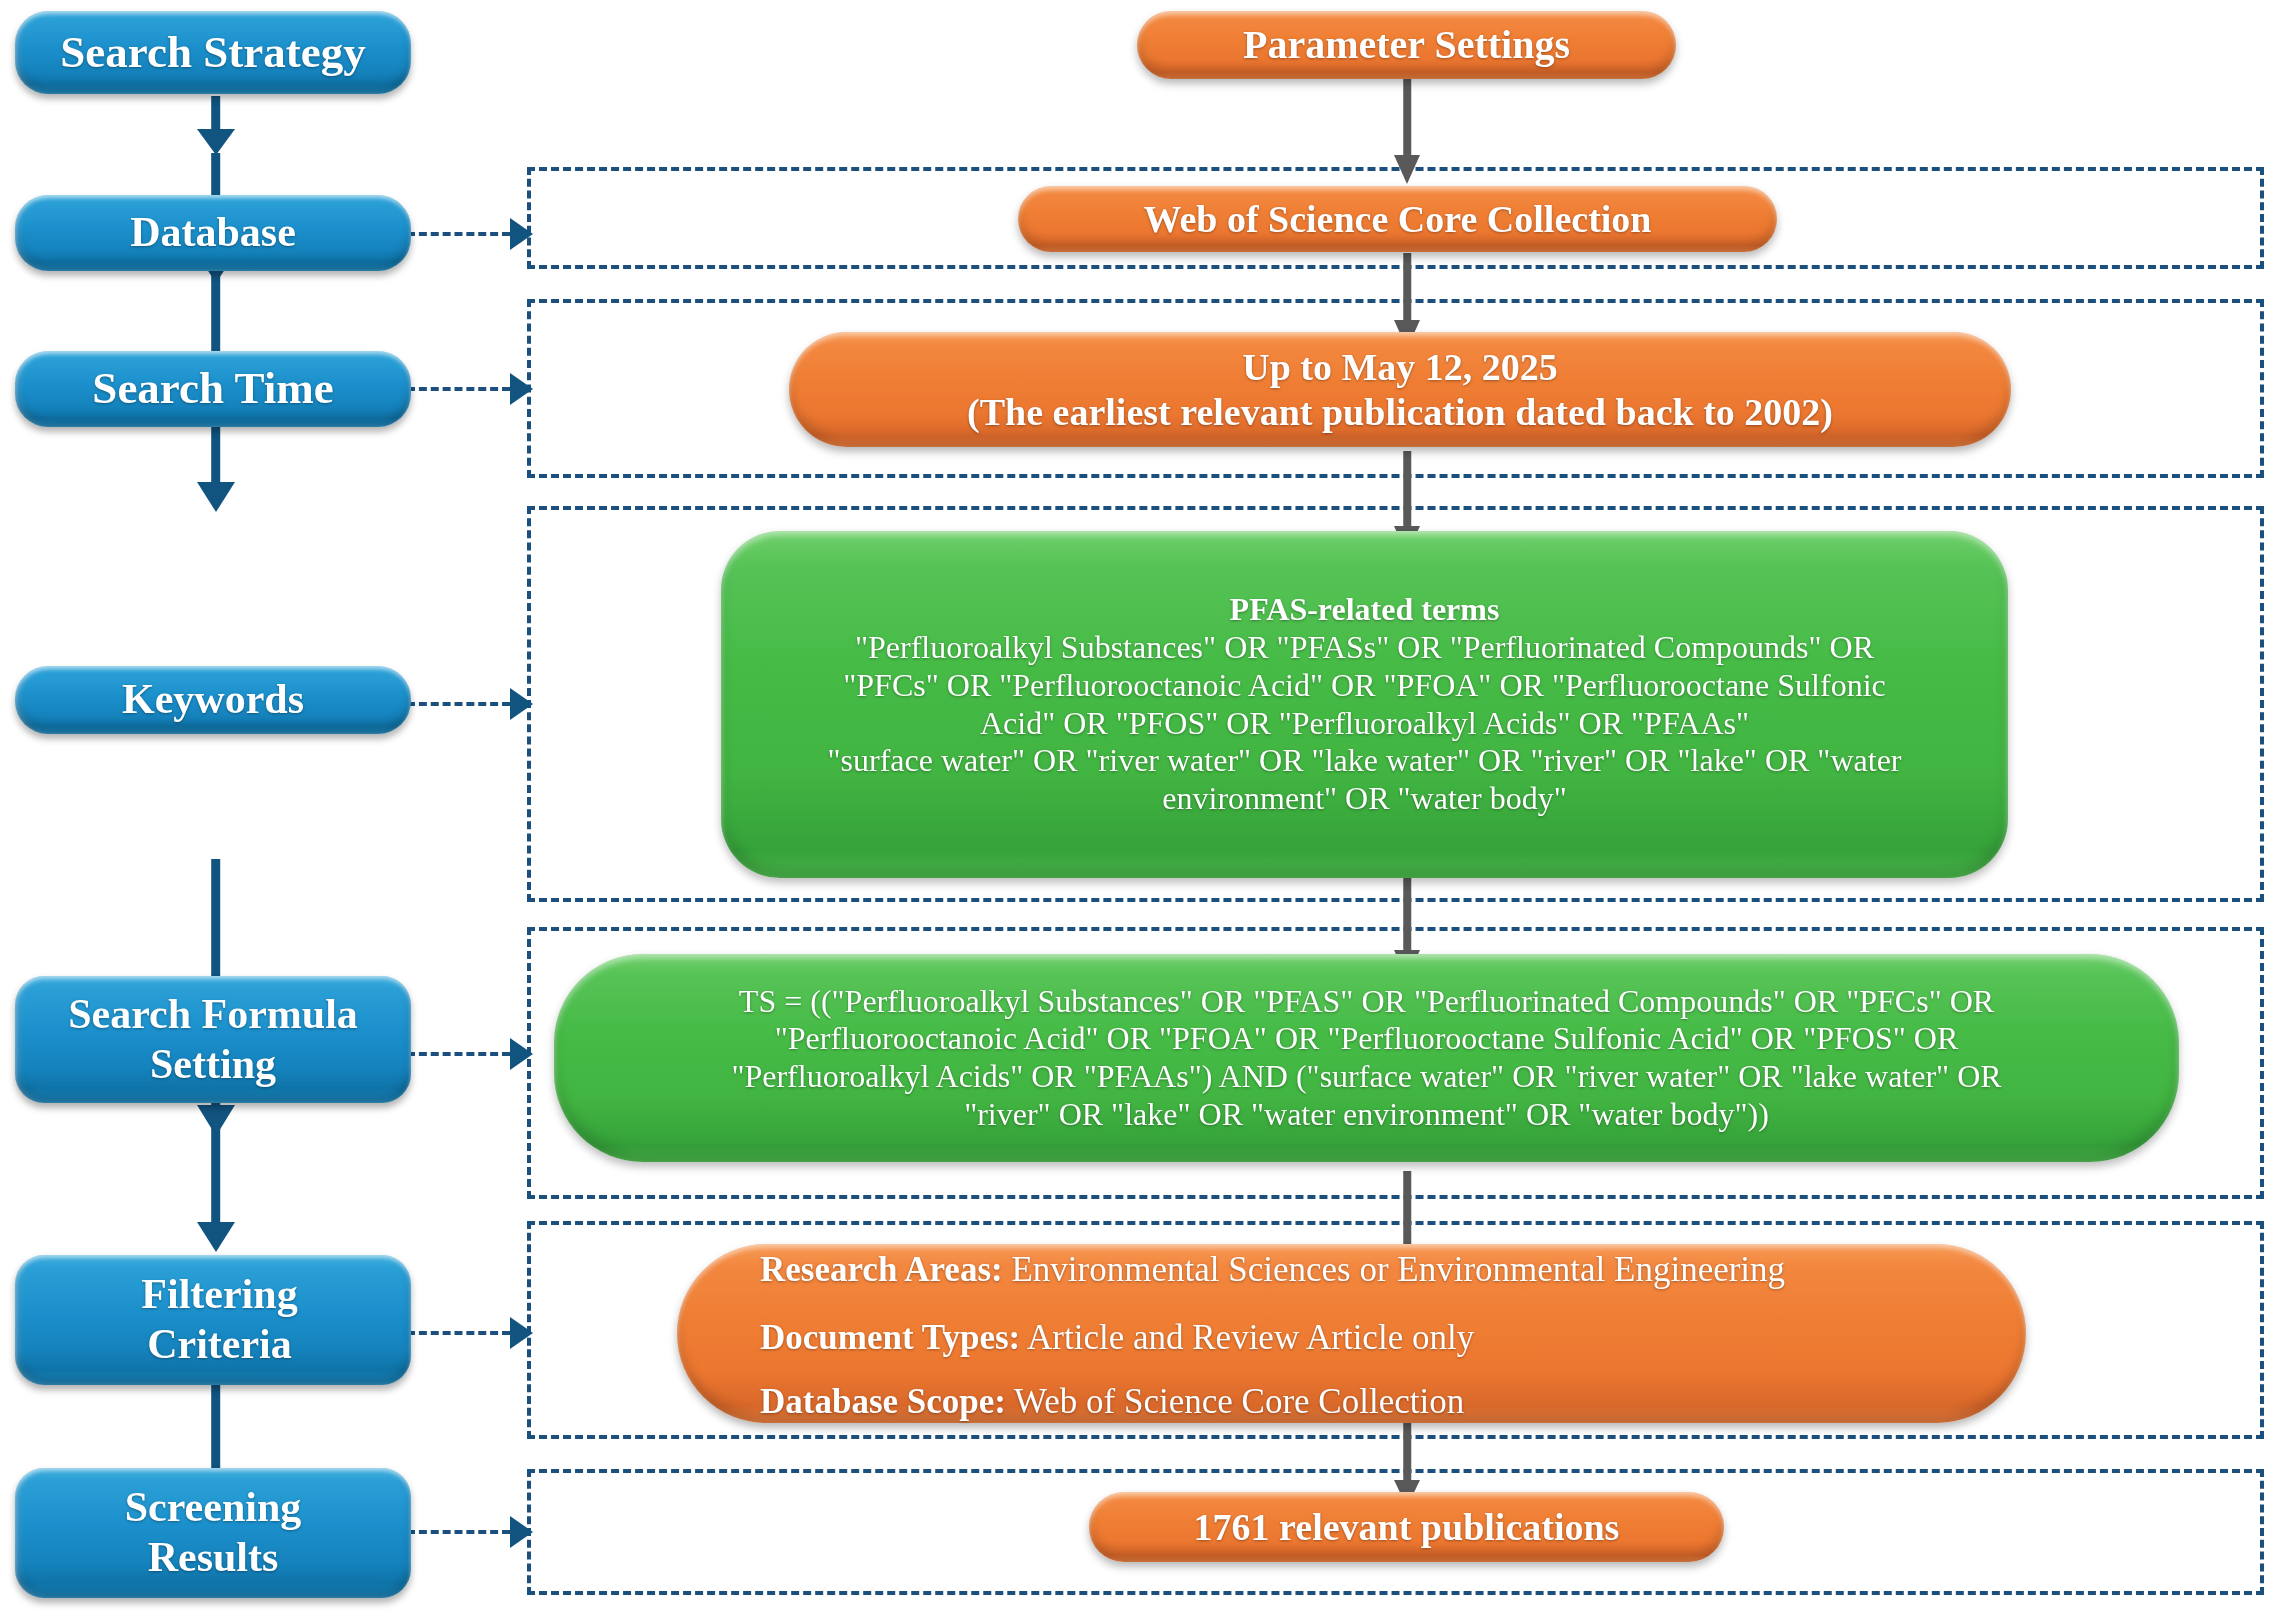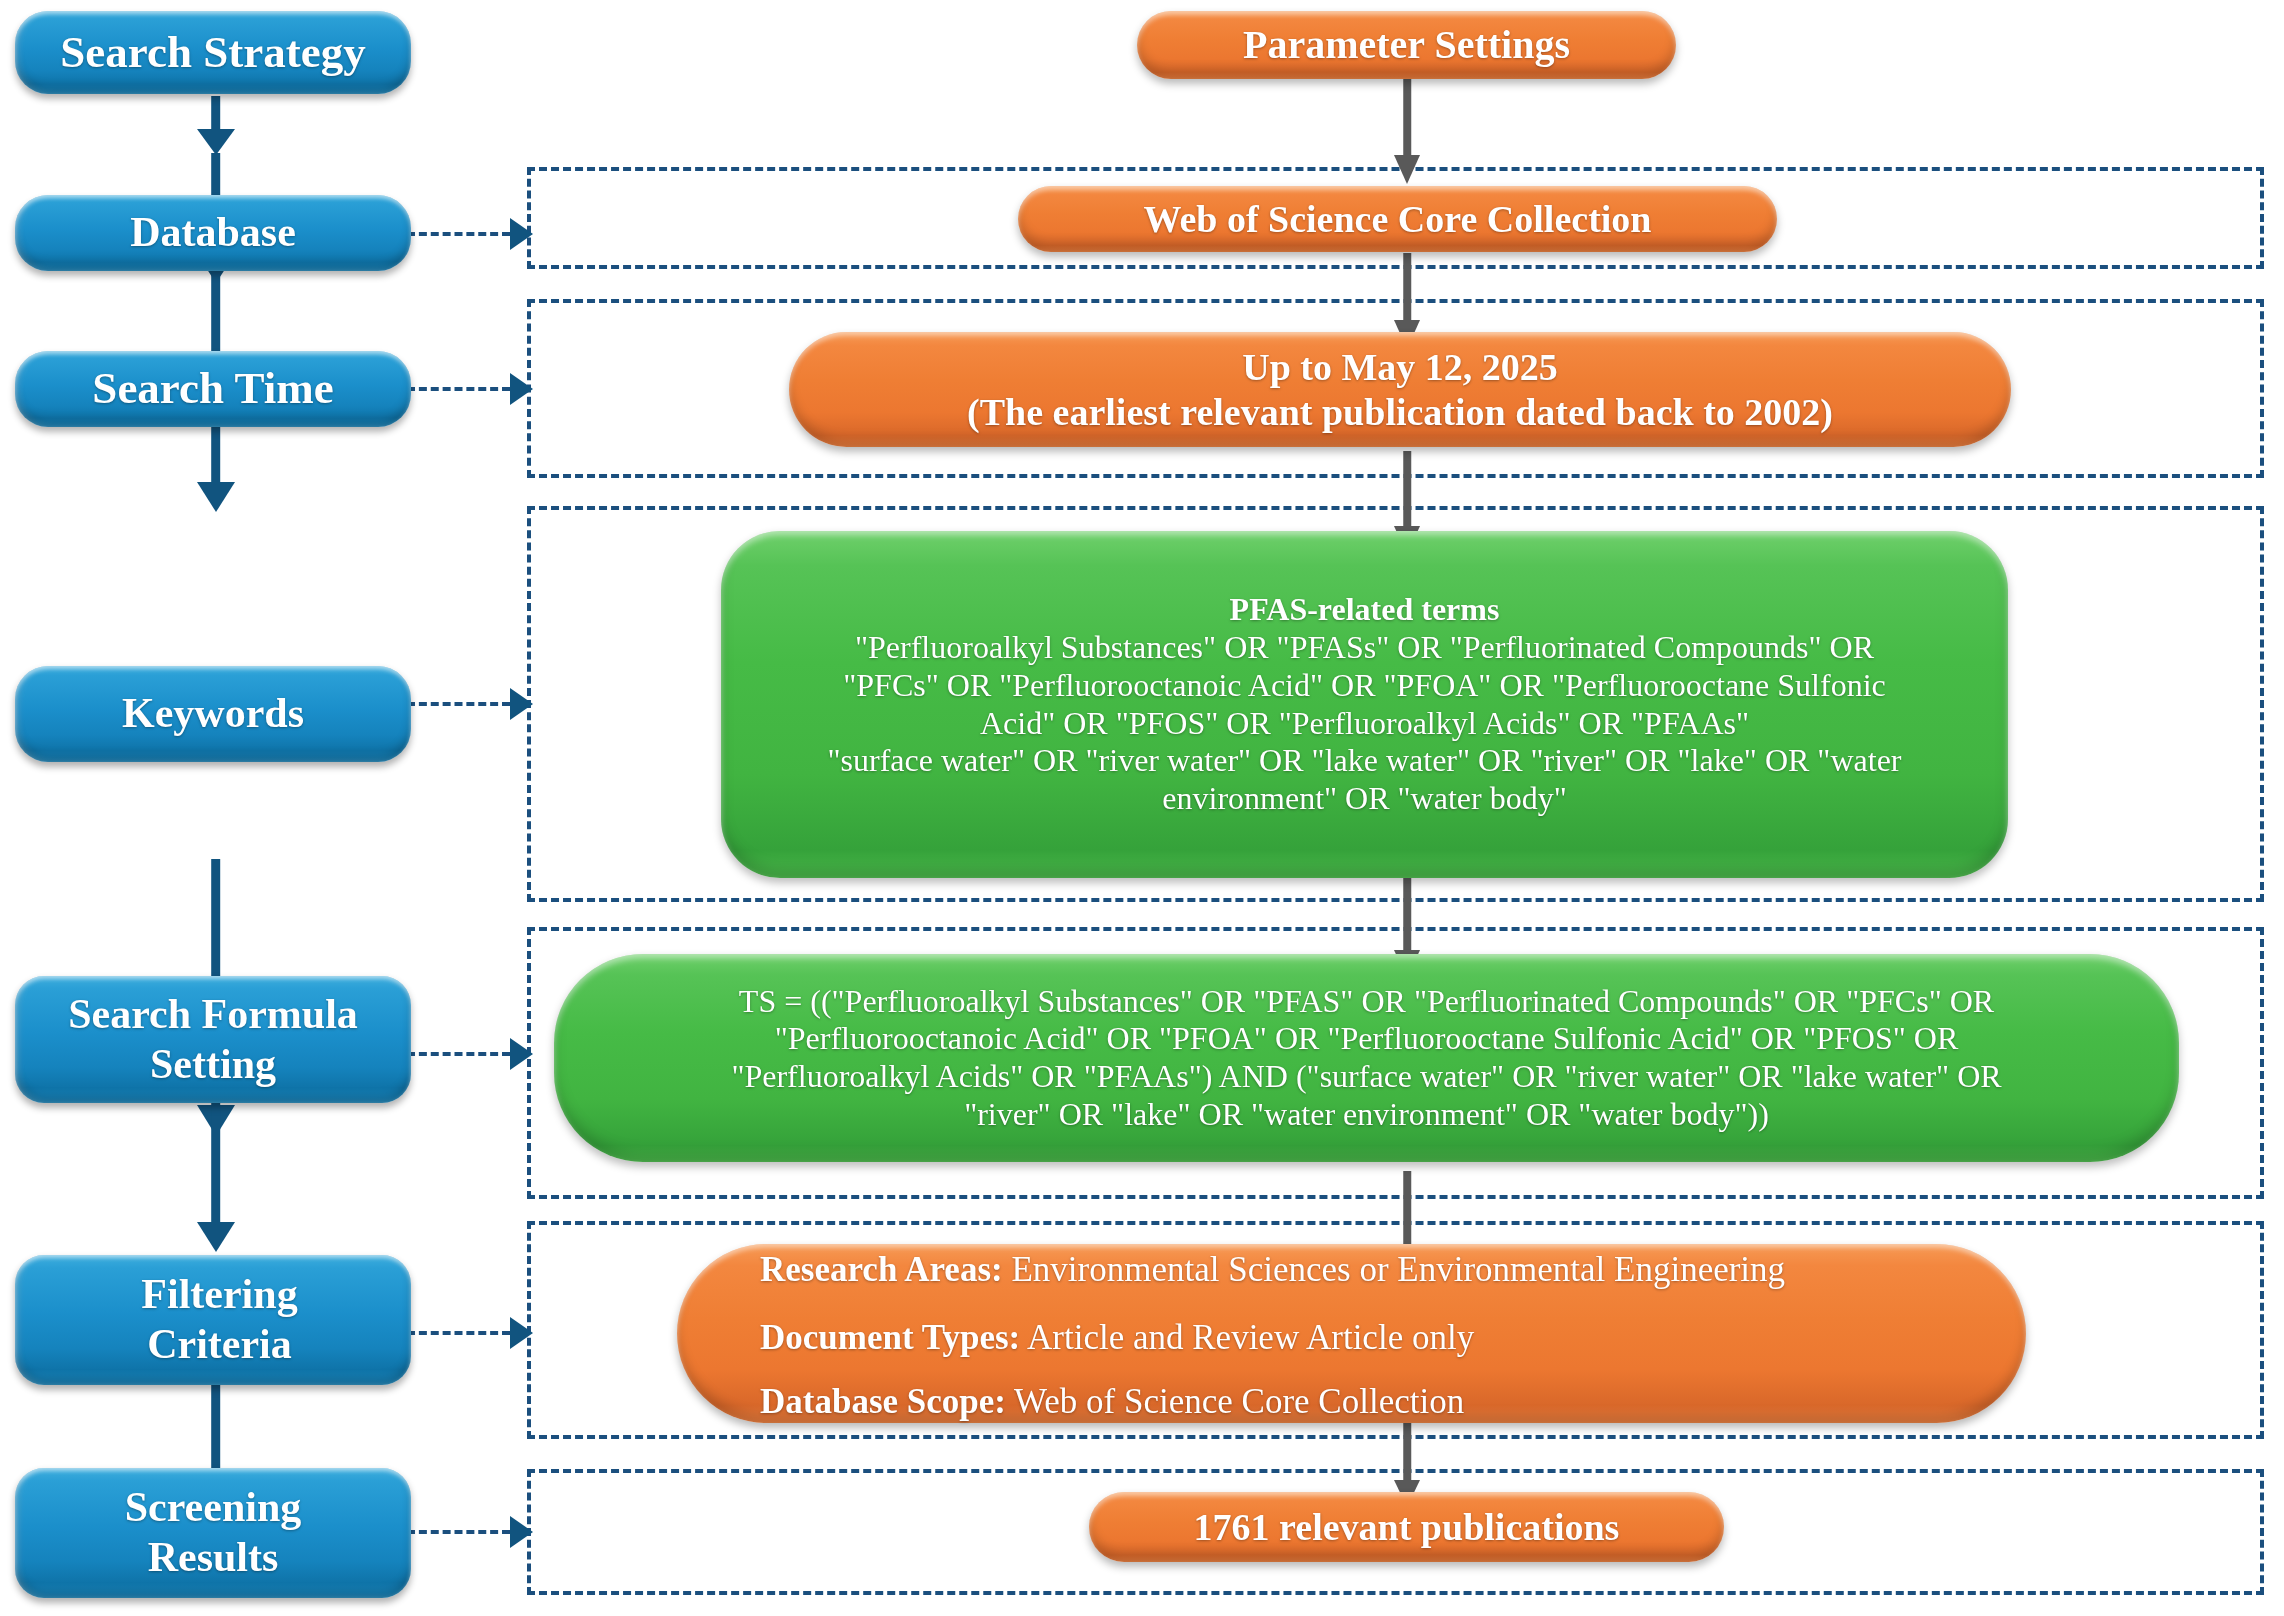--- a/index.html
+++ b/index.html
@@ -181,21 +181,21 @@
   </div>
 
   <div class="pill blue" style="left:15px;top:195px;width:396px;height:76px;font-size:42px;">
     <span class="ln">Database</span>
   </div>
 
   <div class="pill blue" style="left:15px;top:351px;width:396px;height:76px;font-size:45px;">
     <span class="ln">Search Time</span>
   </div>
 
-  <div class="pill blue" style="left:15px;top:666px;width:396px;height:96px;font-size:42px;">
+  <div class="pill blue" style="left:15px;top:666px;width:396px;height:68px;font-size:42px;">
     <span class="ln">Keywords</span>
   </div>
 
   <div class="pill blue" style="left:15px;top:976px;width:396px;height:127px;font-size:42px;border-radius:29px;">
     <span class="ln">Search Formula</span>
     <span class="ln">Setting</span>
   </div>
 
   <div class="pill blue" style="left:15px;top:1255px;width:396px;height:130px;font-size:42px;border-radius:29px;padding-left:13px;">
     <span class="ln">Filtering</span>

